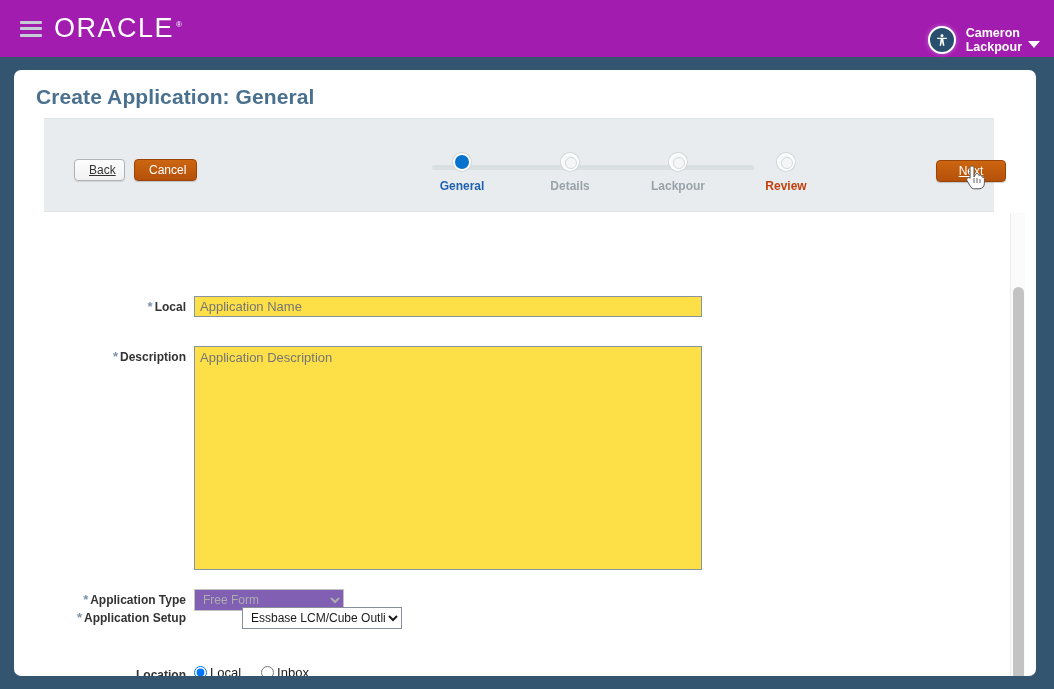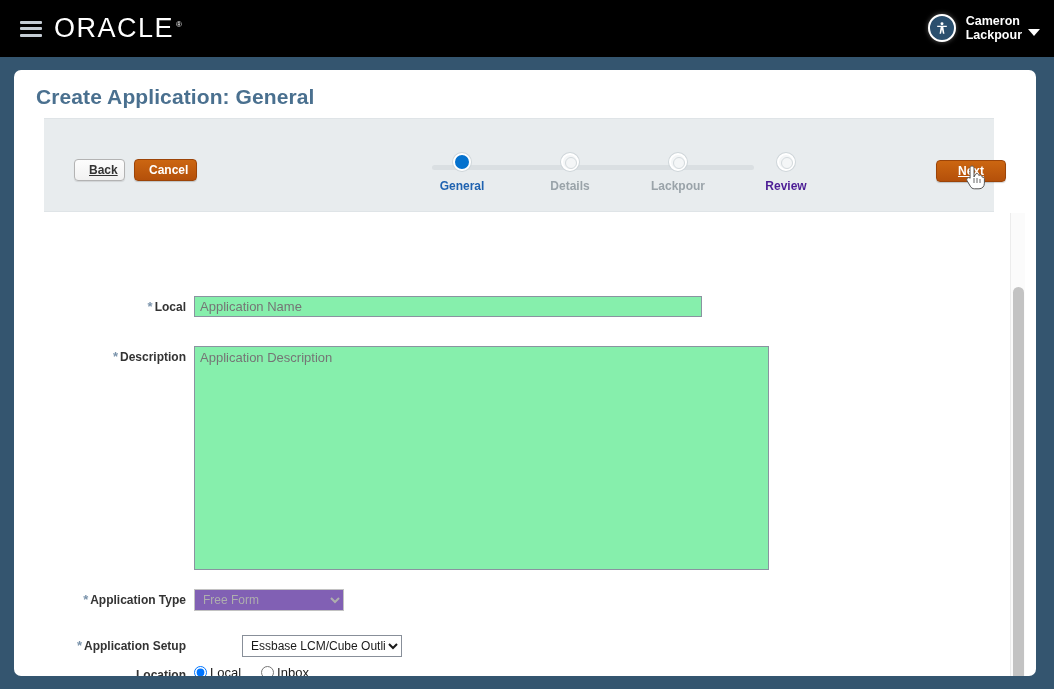--- a/index.html
+++ b/index.html
@@ -14,21 +14,21 @@
     overflow: hidden;
     position: relative;
   }
 
   
   #global-header {
     position: absolute;
     left: 0; top: 0;
     width: 1054px;
     height: 57px;
-    background: #000000;
+    background: #a21caf;
     display: flex;
     align-items: center;
   }
   #hamburger {
     margin-left: 20px;
     width: 22px;
     height: 16px;
     display: flex;
     flex-direction: column;
     justify-content: space-between;
@@ -53,21 +53,21 @@
   }
   #oracle-logo sup {
     font-size: 8px;
     vertical-align: super;
     margin-left: 2px;
   }
 
   #user-block {
     position: absolute;
     right: 14px;
-    top: 14px;
+    top: 26px;
     display: flex;
     align-items: center;
     cursor: pointer;
     padding-left: 48px;
   }
   #avatar {
     width: 24px;
     height: 24px;
     border-radius: 50%;
     border: 2px solid #ffffff;
@@ -130,21 +130,20 @@
     font-family: "Liberation Sans", sans-serif;
     font-size: 12px;
     border-radius: 4px;
     cursor: pointer;
     padding: 0 14px;
     height: 22px;
     line-height: 20px;
     display: inline-block;
     text-align: center;
     box-sizing: border-box;
-    font-weight: bold;
   }
   .btn-secondary {
     background: linear-gradient(#fdfdfd, #f1f1f1);
     border: 1px solid #b3b3b3;
     color: #333333;
     box-shadow: 0 1px 1px rgba(0,0,0,0.10);
   }
   .btn-primary {
     background: linear-gradient(#cc6611, #b4500a);
     border: 1px solid #9c4408;
@@ -204,21 +203,21 @@
     width: 10px; height: 10px;
     border-radius: 50%;
     border: 1px solid #d4dadd;
   }
   .train-label {
     margin-top: 8px;
     font-size: 12px;
     font-weight: bold;
   }
   .train-label.active   { color: #1f62b0; }
-  .train-label.link     { color: #4c1d95; }
+  .train-label.link     { color: #c2410c; }
   .train-label.muted    { color: #9aa3a9; }
 
   
   #form-scroll {
     position: absolute;
     left: 0;
     top: 143px;
     width: 1022px;
     height: 463px;
     overflow: hidden;
@@ -242,28 +241,28 @@
   .req-star {
     color: #7a93ab;
     font-size: 13px;
     margin-right: 2px;
   }
   .text-input {
     font-family: "Liberation Sans", sans-serif;
     font-size: 13px;
     color: #7b7b7b;
     border: 1px solid #8a93a0;
-    background: #86efac;
+    background: #fde047;
     padding: 3px 5px;
     box-sizing: border-box;
     outline: none;
   }
   #name-input { width: 508px; height: 21px; }
   #description-input {
-    width: 575px;
+    width: 508px;
     height: 224px;
     resize: none;
     line-height: 16px;
     overflow: hidden;
   }
   select.sel {
     font-family: "Liberation Sans", sans-serif;
     font-size: 12px;
     height: 22px;
     box-sizing: border-box;
@@ -406,21 +405,21 @@
 
     <div class="form-row" style="left:30px; top:376px;">
       <div class="form-label">
         <span class="req-star">*</span><span>Application Type</span>
       </div>
       <select class="sel" id="app-type-select" disabled="">
         <option>Free Form</option>
       </select>
     </div>
 
-    <div class="form-row" style="left:30px; top:422px;gap:48px;">
+    <div class="form-row" style="left:30px; top:394px;gap:48px;">
       <div class="form-label">
         <span class="req-star">*</span><span>Application Setup</span>
       </div>
       <select class="sel" id="app-setup-select">
         <option>Essbase LCM/Cube Outline</option>
       </select>
     </div>
 
     <div class="form-row" style="left:30px; top:452px;">
       <div class="form-label">

